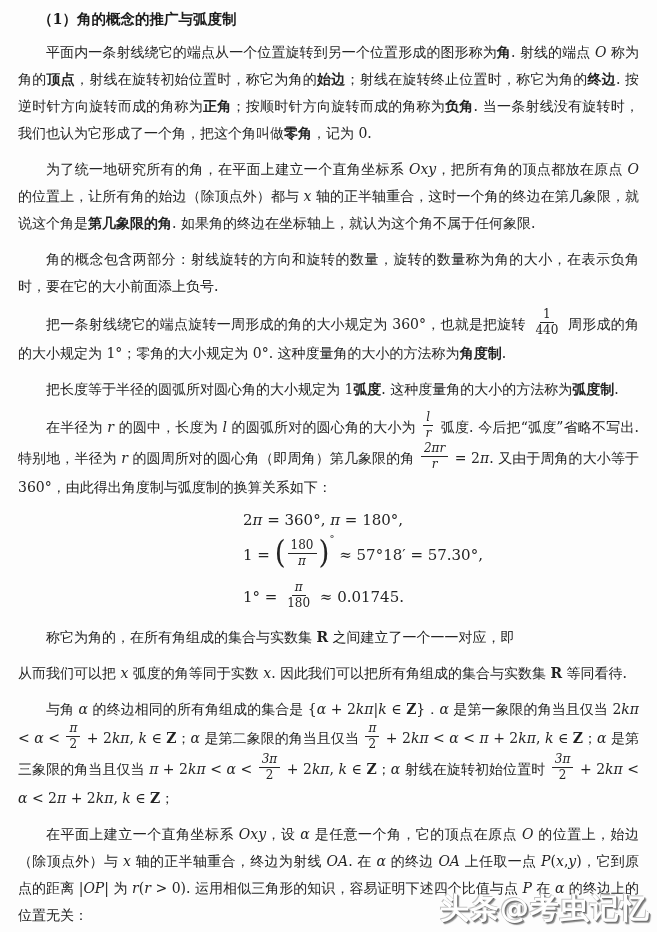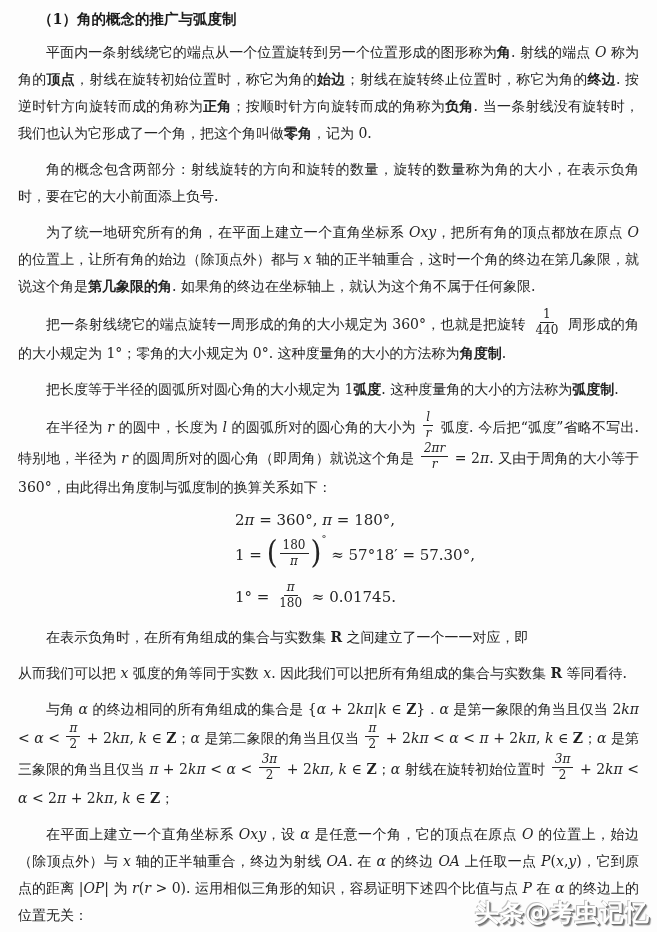--- a/index.html
+++ b/index.html
@@ -26,60 +26,60 @@
   .frac{
     display:inline-flex;flex-direction:column;align-items:center;vertical-align:middle;
     font-family:"DejaVu Serif","Liberation Serif",serif;font-size:12px;line-height:1.25;
     margin:0 2px;position:relative;top:-2px;text-indent:0;
   }
   .frac .num{border-bottom:1px solid #242424;padding:0 3px;display:block;}
   .frac .den{padding:0 3px;display:block;}
   .frac .it{font-style:italic;}
   .math-block{margin:8px 0 8px 226px;}
   .math-block.shift{margin-left:244px;}
-  .math-line{line-height:1.1;margin:11px 0;font-size:15px;white-space:nowrap;}
+  .math-line{line-height:1.1;margin:11px 8px;font-size:15px;white-space:nowrap;}
   .watermark{
-    position:absolute;right:7px;bottom:3px;font-size:24px;font-weight:700;letter-spacing:1px;
+    position:absolute;right:7px;bottom:3px;font-size:29px;font-weight:700;letter-spacing:1px;
     color:#ffffff;font-family:"DejaVu Sans","Liberation Sans",sans-serif;
     text-shadow:-1px -1px 0 #c2c2c2, 1px 1px 0 #6e6e6e, 2px 2px 1px #8f8f8f;
   }
 </style>
 </head>
 <body>
 
 <div class="page">
   <div class="inner" id="doc-content">
       <h3 class="heading"><span class="b">（1）角的概念的推广与弧度制</span></h3>
       <p class="para"><span>平面内一条射线绕它的端点从一个位置旋转到另一个位置形成的图形称为</span><span class="b">角</span><span>. 射线的端点 </span><span class="mi">O</span><span> 称为角的</span><span class="b">顶点</span><span>，射线在旋转初始位置时，称它为角的</span><span class="b">始边</span><span>；射线在旋转终止位置时，称它为角的</span><span class="b">终边</span><span>. 按逆时针方向旋转而成的角称为</span><span class="b">正角</span><span>；按顺时针方向旋转而成的角称为</span><span class="b">负角</span><span>. 当一条射线没有旋转时，我们也认为它形成了一个角，把这个角叫做</span><span class="b">零角</span><span>，记为 0.</span></p>
+      <p class="para"><span>为了统一地研究所有的角，在平面上建立一个直角坐标系 </span><span class="mi">Oxy</span><span>，把所有角的顶点都放在原点 </span><span class="mi">O</span><span> 的位置上，让所有角的始边（除顶点外）都与 </span><span class="mi">x</span><span> 轴的正半轴重合，这时一个角的终边在第几象限，就说这个角是</span><span class="b">第几象限的角</span><span>. 如果角的终边在坐标轴上，就认为这个角不属于任何象限.</span></p>
       <p class="para"><span>角的概念包含两部分：射线旋转的方向和旋转的数量，旋转的数量称为角的大小，在表示负角时，要在它的大小前面添上负号.</span></p>
-      <p class="para"><span>为了统一地研究所有的角，在平面上建立一个直角坐标系 </span><span class="mi">Oxy</span><span>，把所有角的顶点都放在原点 </span><span class="mi">O</span><span> 的位置上，让所有角的始边（除顶点外）都与 </span><span class="mi">x</span><span> 轴的正半轴重合，这时一个角的终边在第几象限，就说这个角是</span><span class="b">第几象限的角</span><span>. 如果角的终边在坐标轴上，就认为这个角不属于任何象限.</span></p>
       <p class="para"><span>把一条射线绕它的端点旋转一周形成的角的大小规定为 360°，也就是把旋转 </span><span class="frac">
           <span class="num">1</span>
           <span class="den">440</span>
         </span><span> 周形成的角的大小规定为 1°；零角的大小规定为 0°. 这种度量角的大小的方法称为</span><span class="b">角度制</span><span>.</span></p>
       <p class="para"><span>把长度等于半径的圆弧所对圆心角的大小规定为 1</span><span class="b">弧度</span><span>. 这种度量角的大小的方法称为</span><span class="b">弧度制</span><span>.</span></p>
       <p class="para"><span>在半径为 </span><span class="mi">r</span><span> 的圆中，长度为 </span><span class="mi">l</span><span> 的圆弧所对的圆心角的大小为 </span><span class="frac">
           <span class="num it">l</span>
           <span class="den it">r</span>
-        </span><span> 弧度. 今后把“弧度”省略不写出. 特别地，半径为 </span><span class="mi">r</span><span> 的圆周所对的圆心角（即周角）就说这个角是 </span><span class="frac">
+        </span><span> 弧度. 今后把“弧度”省略不写出. 特别地，半径为 </span><span class="mi">r</span><span> 的圆周所对的圆心角（即周角）第几象限的角 </span><span class="frac">
           <span class="num it">2πr</span>
           <span class="den it">r</span>
         </span><span class="m"> = 2</span><span class="mi">π</span><span>. 又由于周角的大小等于 360°，由此得出角度制与弧度制的换算关系如下：</span></p>
       <div class="math-block">
         <div class="math-line"><span class="m">2</span><span class="mi">π</span><span class="m"> = 360°, </span><span class="mi">π</span><span class="m"> = 180°,</span></div>
         <div class="math-line"><span class="m">1 = </span><span class="bigp">(</span><span class="frac">
             <span class="num">180</span>
             <span class="den it">π</span>
           </span><span class="bigp">)</span><span class="sup">°</span><span class="m"> ≈ 57°18′ = 57.30°,</span></div>
         <div class="math-line"><span class="m">1° = </span><span class="frac">
             <span class="num it">π</span>
             <span class="den">180</span>
           </span><span class="m"> ≈ 0.01745.</span></div>
       </div>
-      <p class="para"><span>在表示负角时，在所有角组成的集合与实数集 </span><span class="b m">R</span><span> 之间建立了一个一一对应，即</span></p>
+      <p class="para"><span>称它为角的，在所有角组成的集合与实数集 </span><span class="b m">R</span><span> 之间建立了一个一一对应，即</span></p>
       <p class="para noindent"><span>从而我们可以把 </span><span class="mi">x</span><span> 弧度的角等同于实数 </span><span class="mi">x</span><span>. 因此我们可以把所有角组成的集合与实数集 </span><span class="b m">R</span><span> 等同看待.</span></p>
       <p class="para"><span>与角 </span><span class="mi">α</span><span> 的终边相同的所有角组成的集合是 {</span><span class="mi">α</span><span class="m"> + 2</span><span class="mi">kπ</span><span class="m">|</span><span class="mi">k</span><span class="m"> ∈ </span><span class="b m">Z</span><span>}．</span><span class="mi">α</span><span> 是第一象限的角当且仅当 2</span><span class="mi">kπ</span><span class="m"> &lt; </span><span class="mi">α</span><span class="m"> &lt; </span><span class="frac">
           <span class="num it">π</span>
           <span class="den">2</span>
         </span><span class="m"> + 2</span><span class="mi">kπ</span><span class="m">, </span><span class="mi">k</span><span class="m"> ∈ </span><span class="b m">Z</span><span>；</span><span class="mi">α</span><span> 是第二象限的角当且仅当 </span><span class="frac">
           <span class="num it">π</span>
           <span class="den">2</span>
         </span><span class="m"> + 2</span><span class="mi">kπ</span><span class="m"> &lt; </span><span class="mi">α</span><span class="m"> &lt; </span><span class="mi">π</span><span class="m"> + 2</span><span class="mi">kπ</span><span class="m">, </span><span class="mi">k</span><span class="m"> ∈ </span><span class="b m">Z</span><span>；</span><span class="mi">α</span><span> 是第三象限的角当且仅当 </span><span class="mi">π</span><span class="m"> + 2</span><span class="mi">kπ</span><span class="m"> &lt; </span><span class="mi">α</span><span class="m"> &lt; </span><span class="frac">
           <span class="num it">3π</span>
           <span class="den">2</span>

